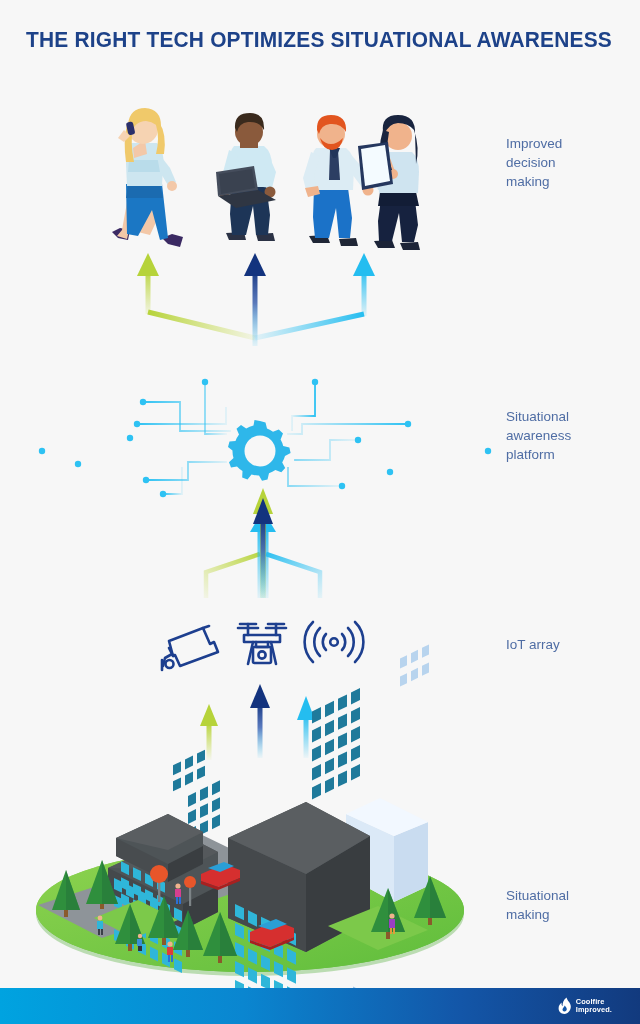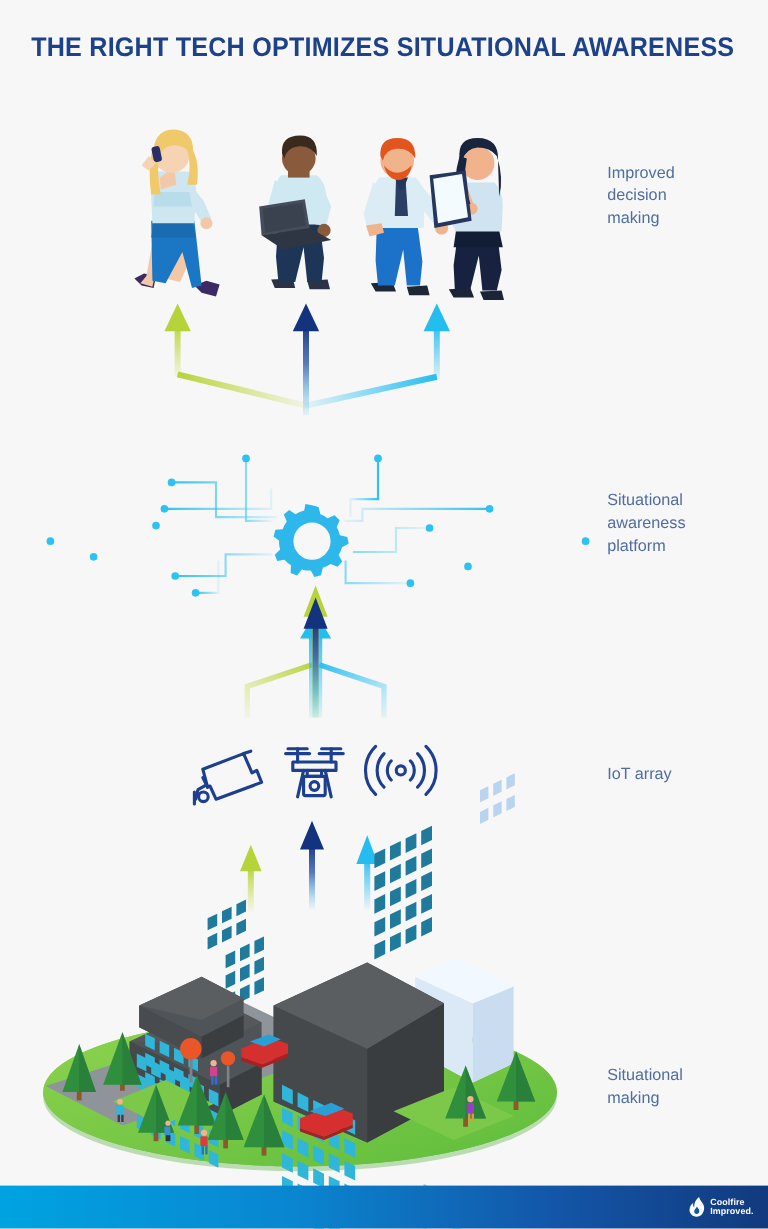--- a/index.html
+++ b/index.html
@@ -36,21 +36,21 @@
   
   .layer{position:absolute;}
   svg{display:block;overflow:visible;}
 
   
   .footer{
     position:absolute;left:0;bottom:0;width:640px;height:36px;
     background:linear-gradient(90deg,#00a3e0 0%,#0a86d0 38%,#1356a8 72%,#123a7e 100%);
   }
   .logo{
-    position:absolute;right:12px;top:8px;height:20px;
+    position:absolute;right:28px;top:8px;height:20px;
     display:flex;align-items:center;gap:4px;
   }
   .logo-mark{width:14px;height:18px;}
   .logo-text{
     color:#ffffff;font-size:7.4px;line-height:8.4px;font-weight:bold;
     letter-spacing:.1px;text-align:left;
   }
 </style>
 </head>
 <body>

